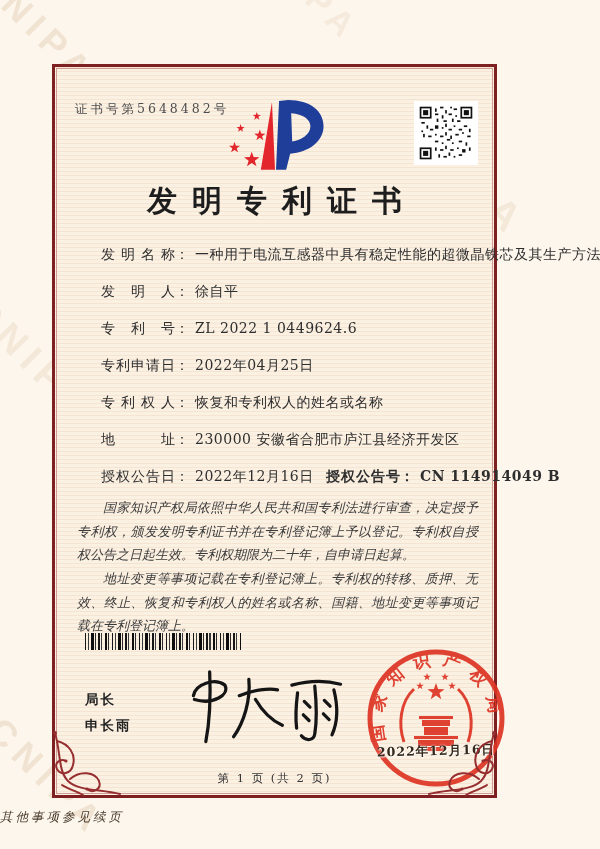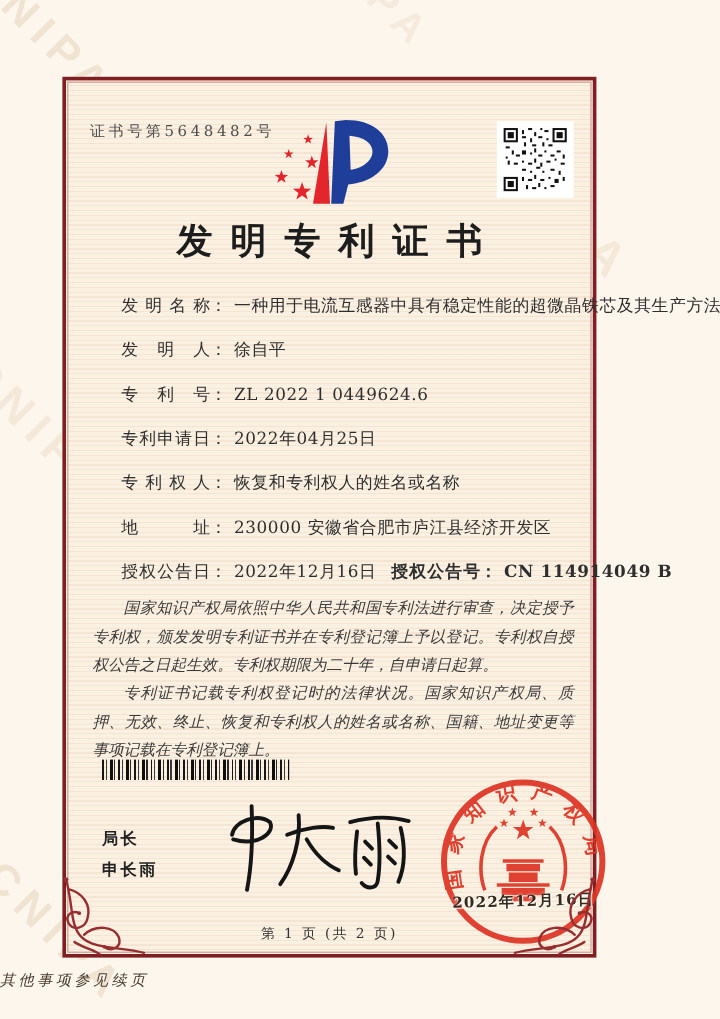--- a/index.html
+++ b/index.html
@@ -241,21 +241,21 @@
       <div class="frow">
         <span class="flabel">授权公告日</span><span class="fcolon">：</span><span class="fvalue">2022年12月16日</span>
         <span class="pair2">
           <span class="flabel">授权公告号</span><span class="fcolon">：</span><span class="fvalue">CN 114914049 B</span>
         </span>
       </div>
     </div>
 
     <div class="bodytext">
       <p>国家知识产权局依照中华人民共和国专利法进行审查，决定授予专利权，颁发发明专利证书并在专利登记簿上予以登记。专利权自授权公告之日起生效。专利权期限为二十年，自申请日起算。</p>
-      <p>专利证书记载专利权登记时的法律状况。国家知识产权局、质押、无效、终止、恢复和专利权人的姓名或名称、国籍、地址变更等事项记载在专利登记簿上。</p>
+      <p>地址变更等事项记载在专利登记簿上。专利权的转移、质押、无效、终止、恢复和专利权人的姓名或名称、国籍、地址变更等事项记载在专利登记簿上。</p>
     </div>
 
     <div class="barcode"></div>
 
     <div class="signatory">
       <div>局长</div>
       <div>申长雨</div>
     </div>
 
     <svg class="signature" viewBox="0 0 180 90" aria-hidden="true">

